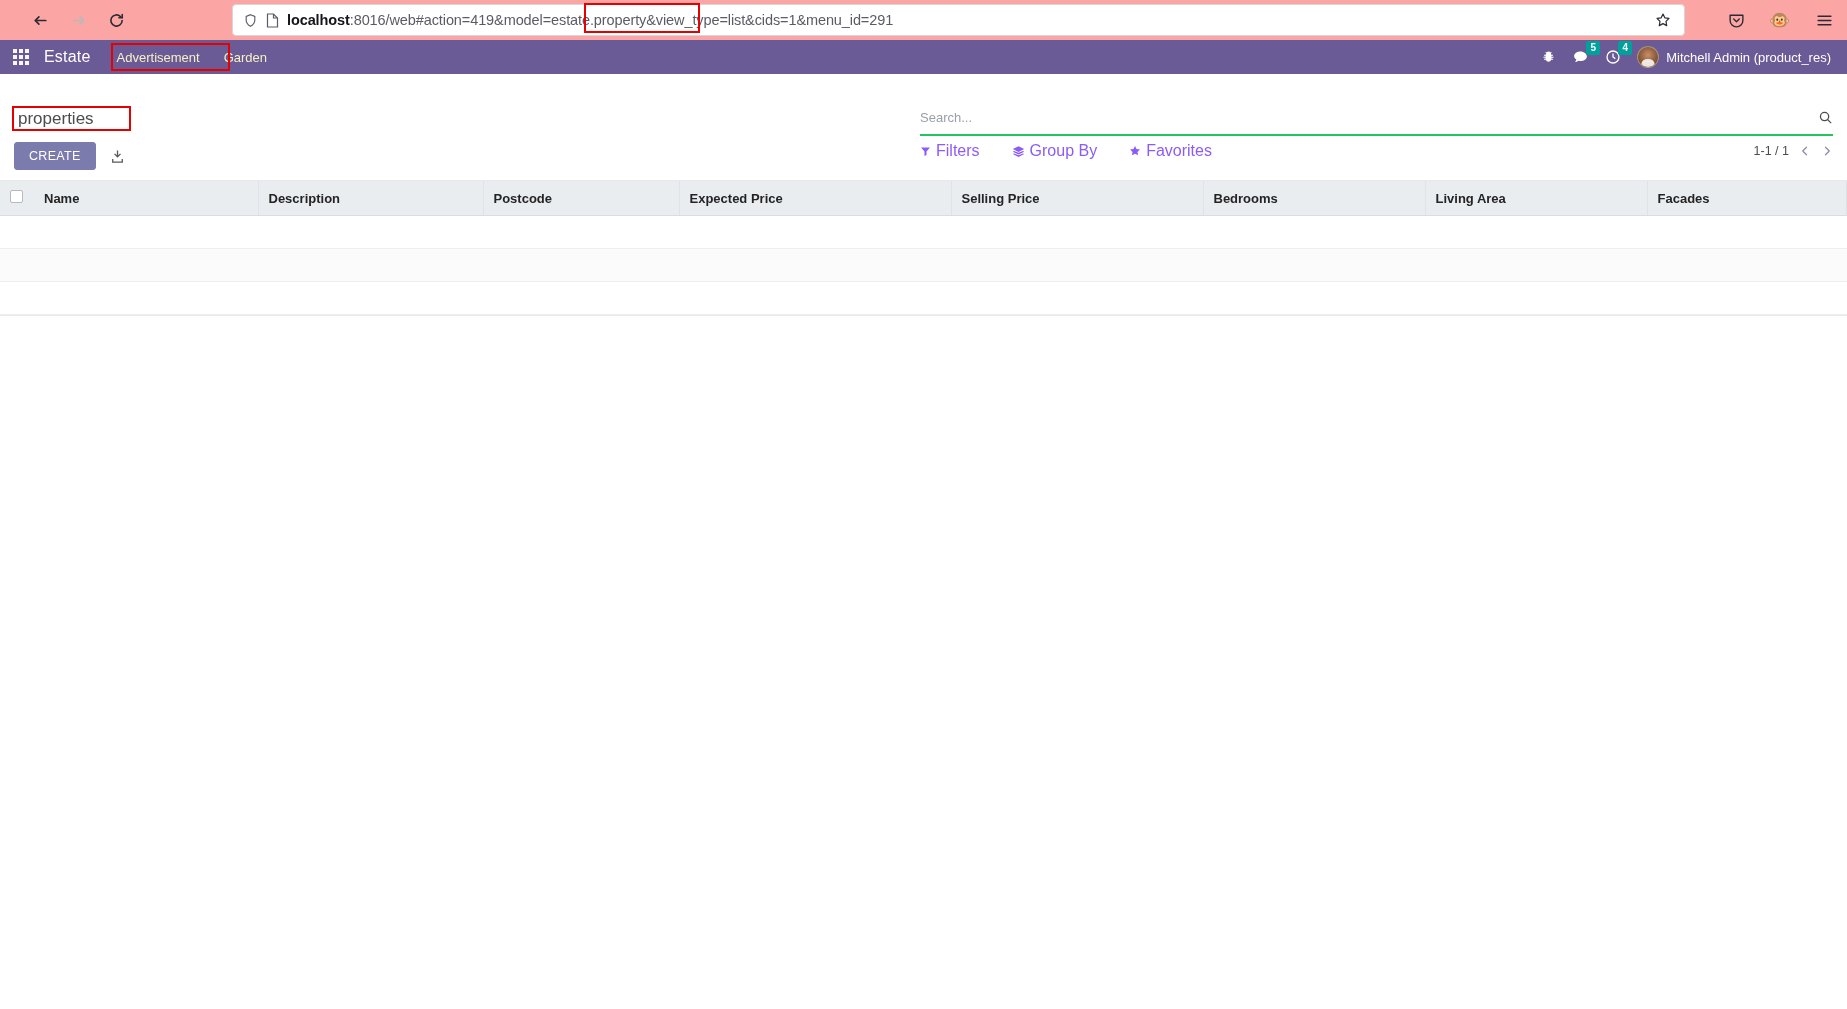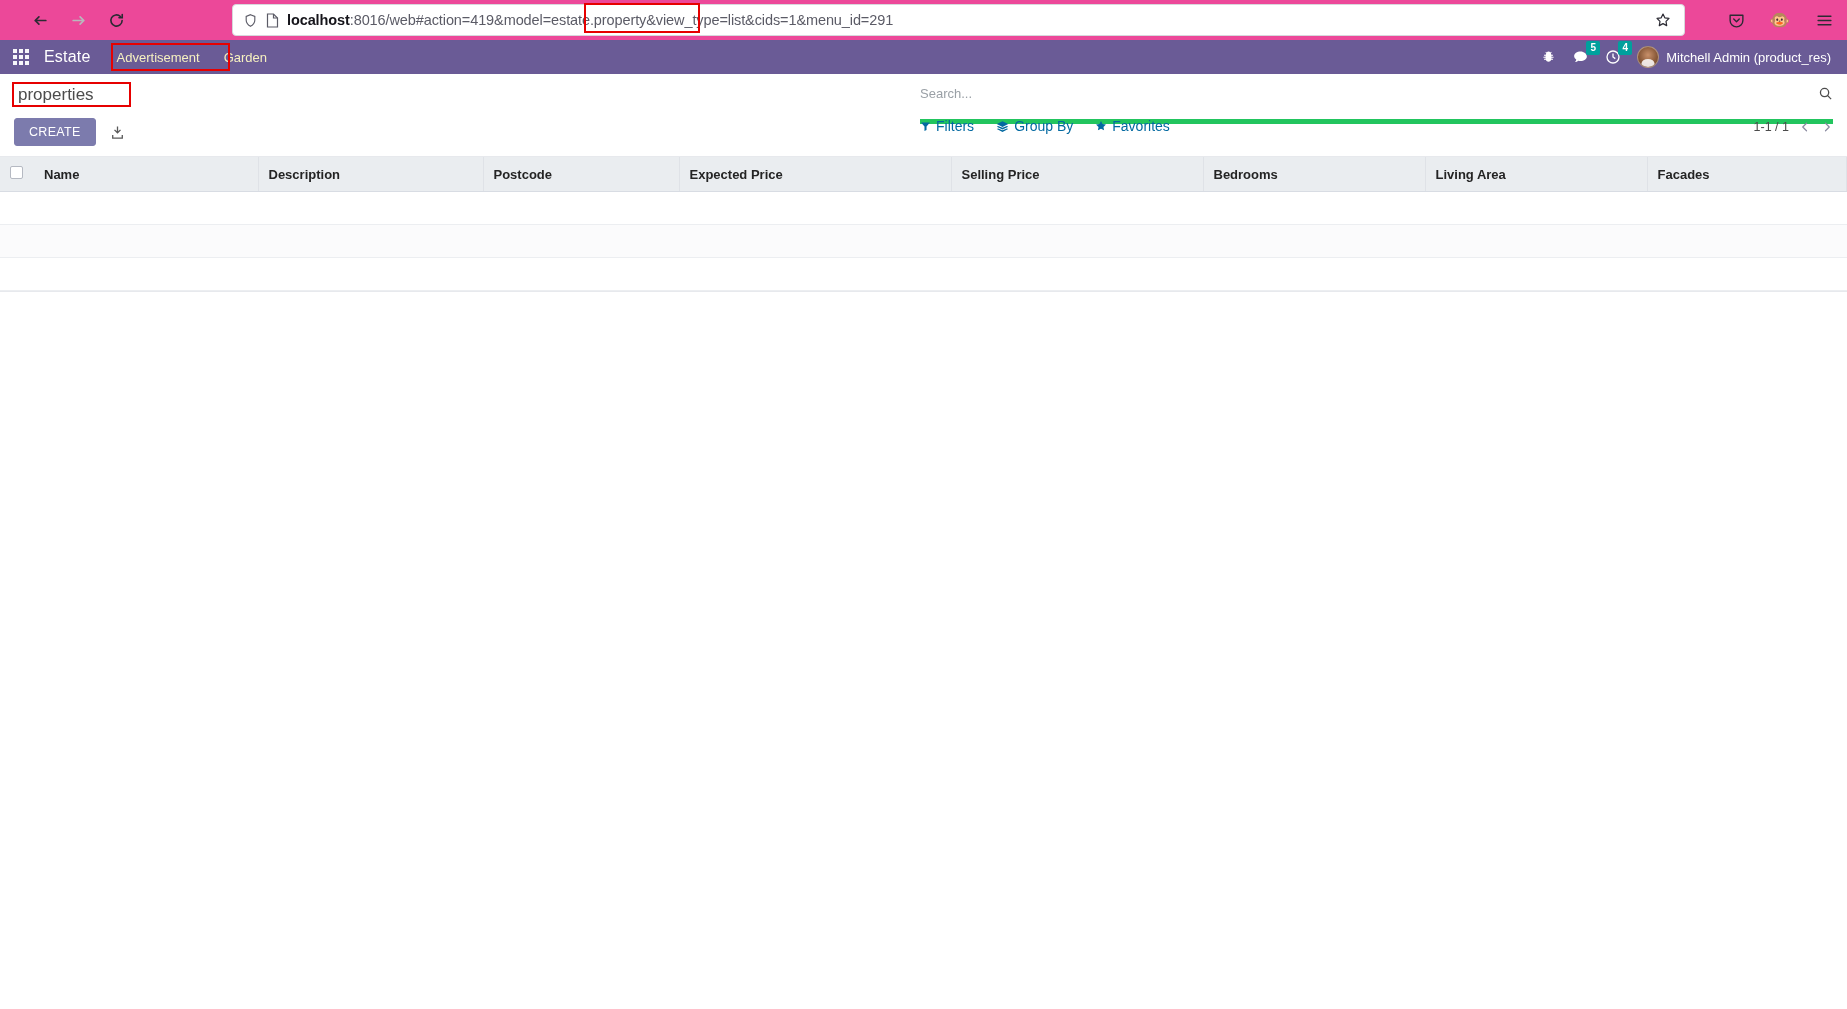--- a/index.html
+++ b/index.html
@@ -6,21 +6,21 @@
   html, body {
     width: 1847px; height: 1009px;
     background: #ffffff;
     font-family: "Liberation Sans", sans-serif;
     overflow: hidden;
   }
 
   
   .browser-chrome {
     height: 40px;
-    background: #ec4899;
+    background: #fca5a5;
     display: flex;
     align-items: center;
     padding: 0 18px;
     position: relative;
   }
   .nav-buttons { display: flex; align-items: center; gap: 6px; padding-left: 6px; }
   .nav-btn {
     width: 32px; height: 32px;
     display: flex; align-items: center; justify-content: center;
     border-radius: 4px;
@@ -169,20 +169,21 @@
     opacity: .85;
   }
   .user-name { font-size: 13px; color: #ffffff; }
 
   
   .o-control-panel {
     background: #ffffff;
     border-bottom: 1px solid #e7e9ed;
     padding: 0;
     position: relative;
+    margin-top: 24px;
   }
   .cp-top {
     display: flex;
     align-items: flex-start;
     padding: 8px 14px 0 14px;
     min-height: 40px;
   }
   .breadcrumb {
     font-size: 17px;
     color: #4c4c4c;
@@ -190,22 +191,22 @@
     padding: 2px 4px;
     position: relative;
   }
   .cp-search {
     position: absolute;
     left: 920px;
     right: 14px;
     top: 12px;
     display: flex;
     align-items: flex-start;
-    border-bottom: 5px solid #22c55e;
-    padding-bottom: 18px;
+    border-bottom: 2px solid #22c55e;
+    padding-bottom: 9px;
   }
   .cp-search input {
     flex: 1;
     border: 0;
     outline: 0;
     font-size: 13px;
     color: #4c4c4c;
     background: transparent;
     font-family: "Liberation Sans", sans-serif;
   }
@@ -235,23 +236,23 @@
     color: #5a5a5a;
     display: flex;
     align-items: center;
   }
   .cp-filters {
     position: absolute;
     left: 920px;
     top: 4px;
     display: flex;
     align-items: center;
-    gap: 22px;
-    font-size: 14px;
-    color: #0369a1;
+    gap: 32px;
+    font-size: 16px;
+    color: #8b5cf6;
   }
   .cp-filter-item { display: flex; align-items: center; gap: 5px; }
   .cp-pager {
     position: absolute;
     right: 14px;
     top: 6px;
     display: flex;
     align-items: center;
     gap: 10px;
     font-size: 12.5px;

